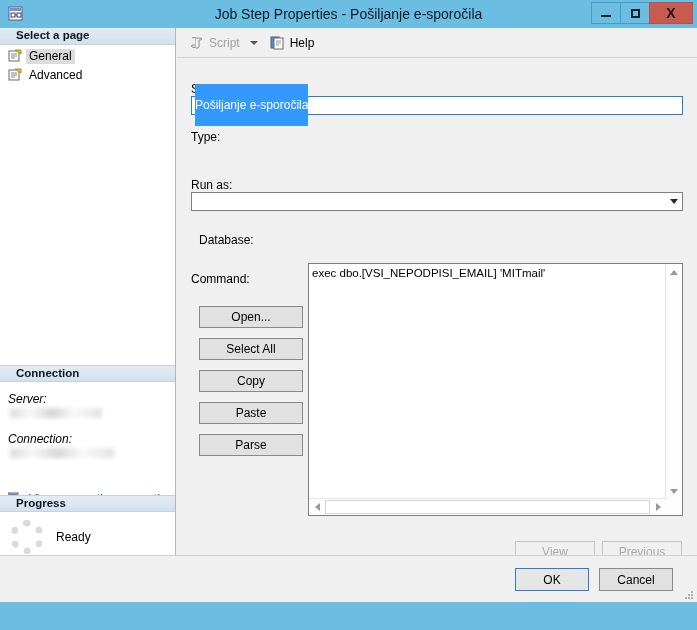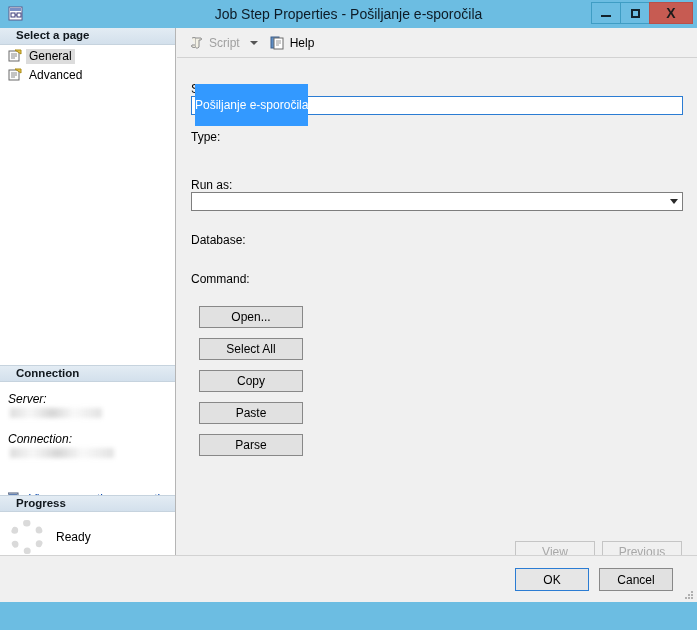--- a/index.html
+++ b/index.html
@@ -254,21 +254,21 @@
   }
 
   .form-label {
     position: absolute;
     font-size: 12px;
     color: #000;
   }
   #lbl-stepname { left: 14px; top: 54px; }
   #lbl-type     { left: 14px; top: 102px; text-align: center; }
   #lbl-runas    { left: 14px; top: 150px; }
-  #lbl-database { left: 14px; top: 205px; }
+  #lbl-database { left: 22px; top: 205px; }
   #lbl-command  { left: 14px; top: 244px; }
 
   .txt-input {
     position: absolute;
     box-sizing: border-box;
     border: 1px solid #7e7e7e;
     background: #fff;
     font-family: "Liberation Sans", sans-serif;
     font-size: 12px;
     padding: 0 3px;
@@ -600,20 +600,41 @@
       <div class="combo" id="cmb-runas">
         <span class="val"></span>
         <span class="arrow">
             <i class="chev"></i>
           </span>
       </div>
 
       <div class="form-label" id="lbl-database">Database:</div>
 
       <div class="form-label" id="lbl-command">Command:</div>
+      <div class="cmd-wrap">
+        <div class="cmd-text">exec dbo.[VSI_NEPODPISI_EMAIL] 'MITmail'</div>
+        <div class="vscroll">
+          <div class="sb-btn up">
+              <i class="sb-arrow up"></i>
+            </div>
+          <div class="sb-btn down">
+              <i class="sb-arrow down"></i>
+            </div>
+        </div>
+        <div class="hscroll">
+          <div class="sb-btn left">
+              <i class="sb-arrow lt"></i>
+            </div>
+          <div class="h-track"></div>
+          <div class="sb-btn right">
+              <i class="sb-arrow rt"></i>
+            </div>
+        </div>
+        <div class="sb-corner"></div>
+      </div>
 
       <div class="btn side-btn" id="btn-open">Open...</div>
       <div class="btn side-btn" id="btn-selectall">Select All</div>
       <div class="btn side-btn" id="btn-copy">Copy</div>
       <div class="btn side-btn" id="btn-paste">Paste</div>
       <div class="btn side-btn" id="btn-parse">Parse</div>
 
       <div class="btn disabled" id="btn-next">View</div>
       <div class="btn disabled" id="btn-previous">Previous</div>
     </div>

